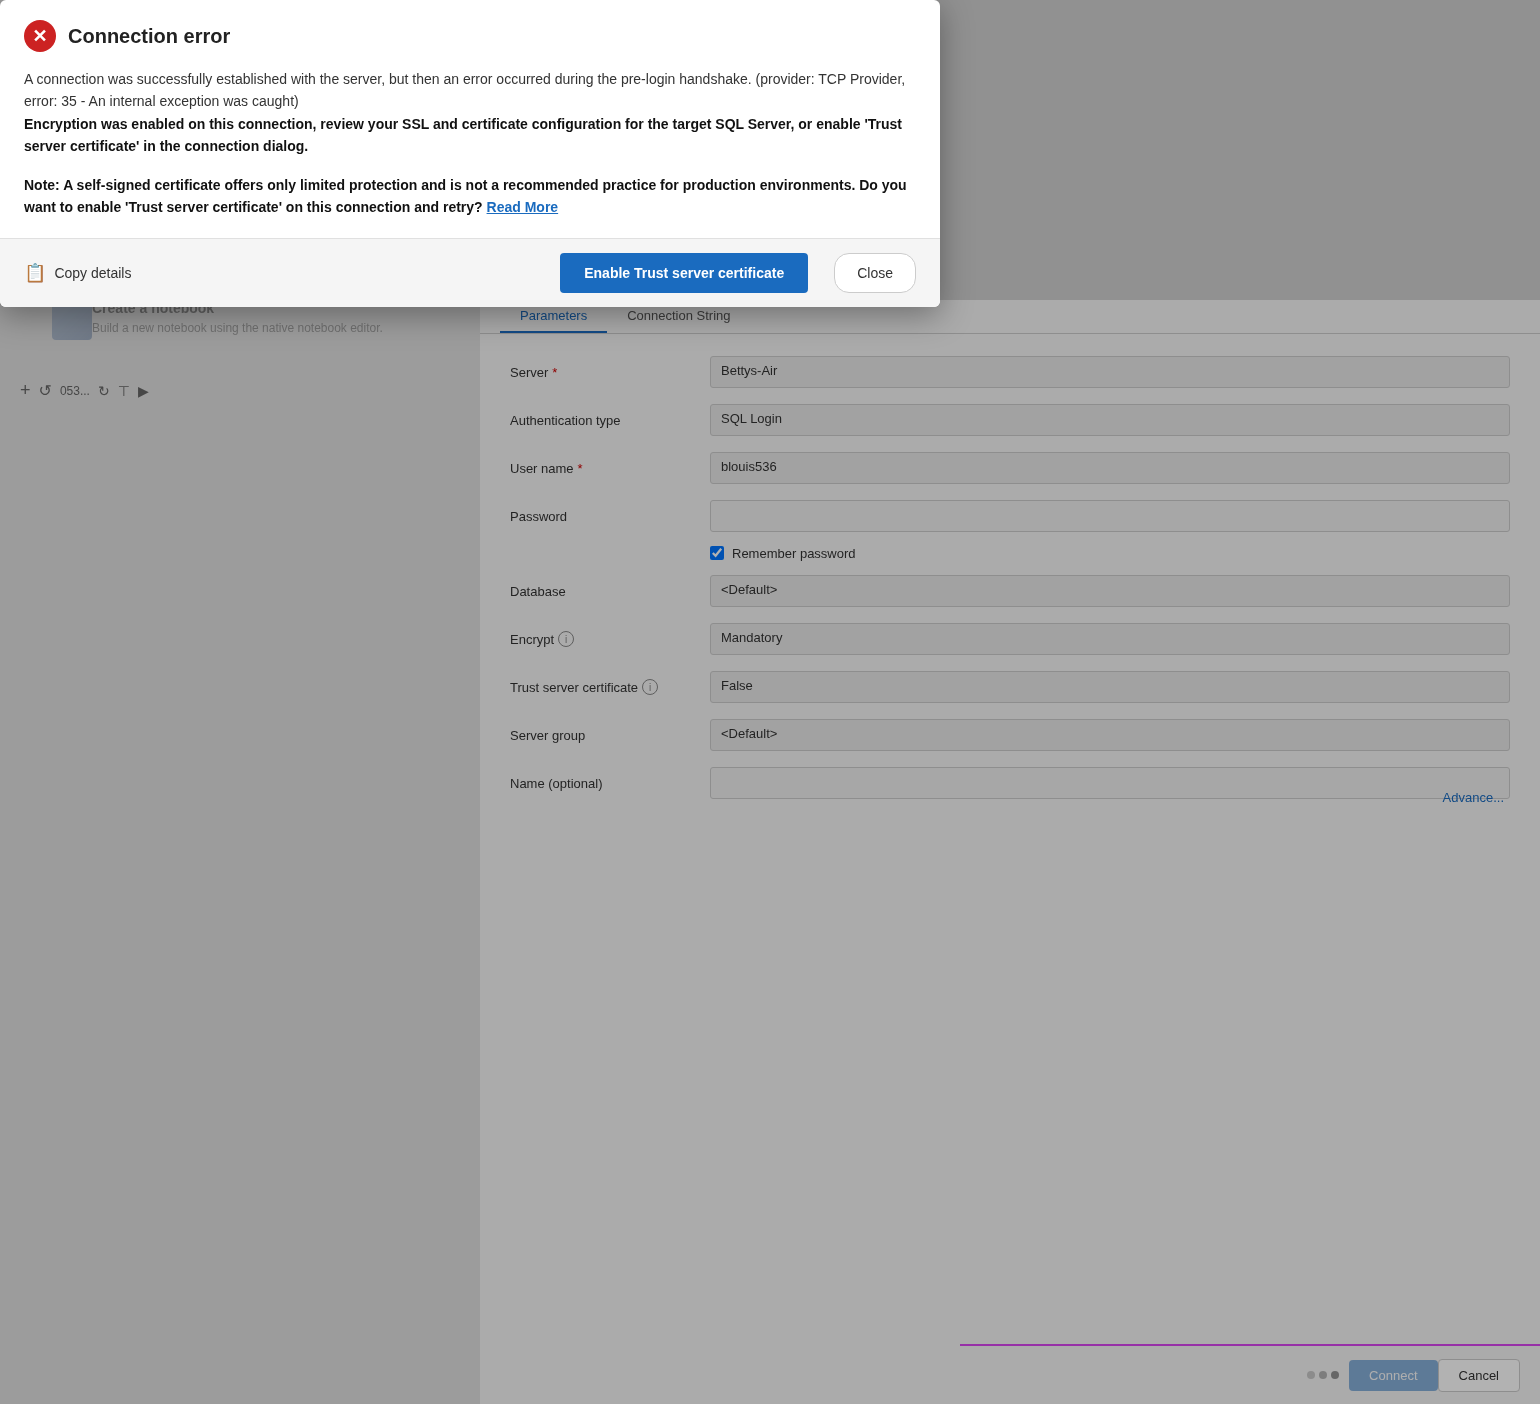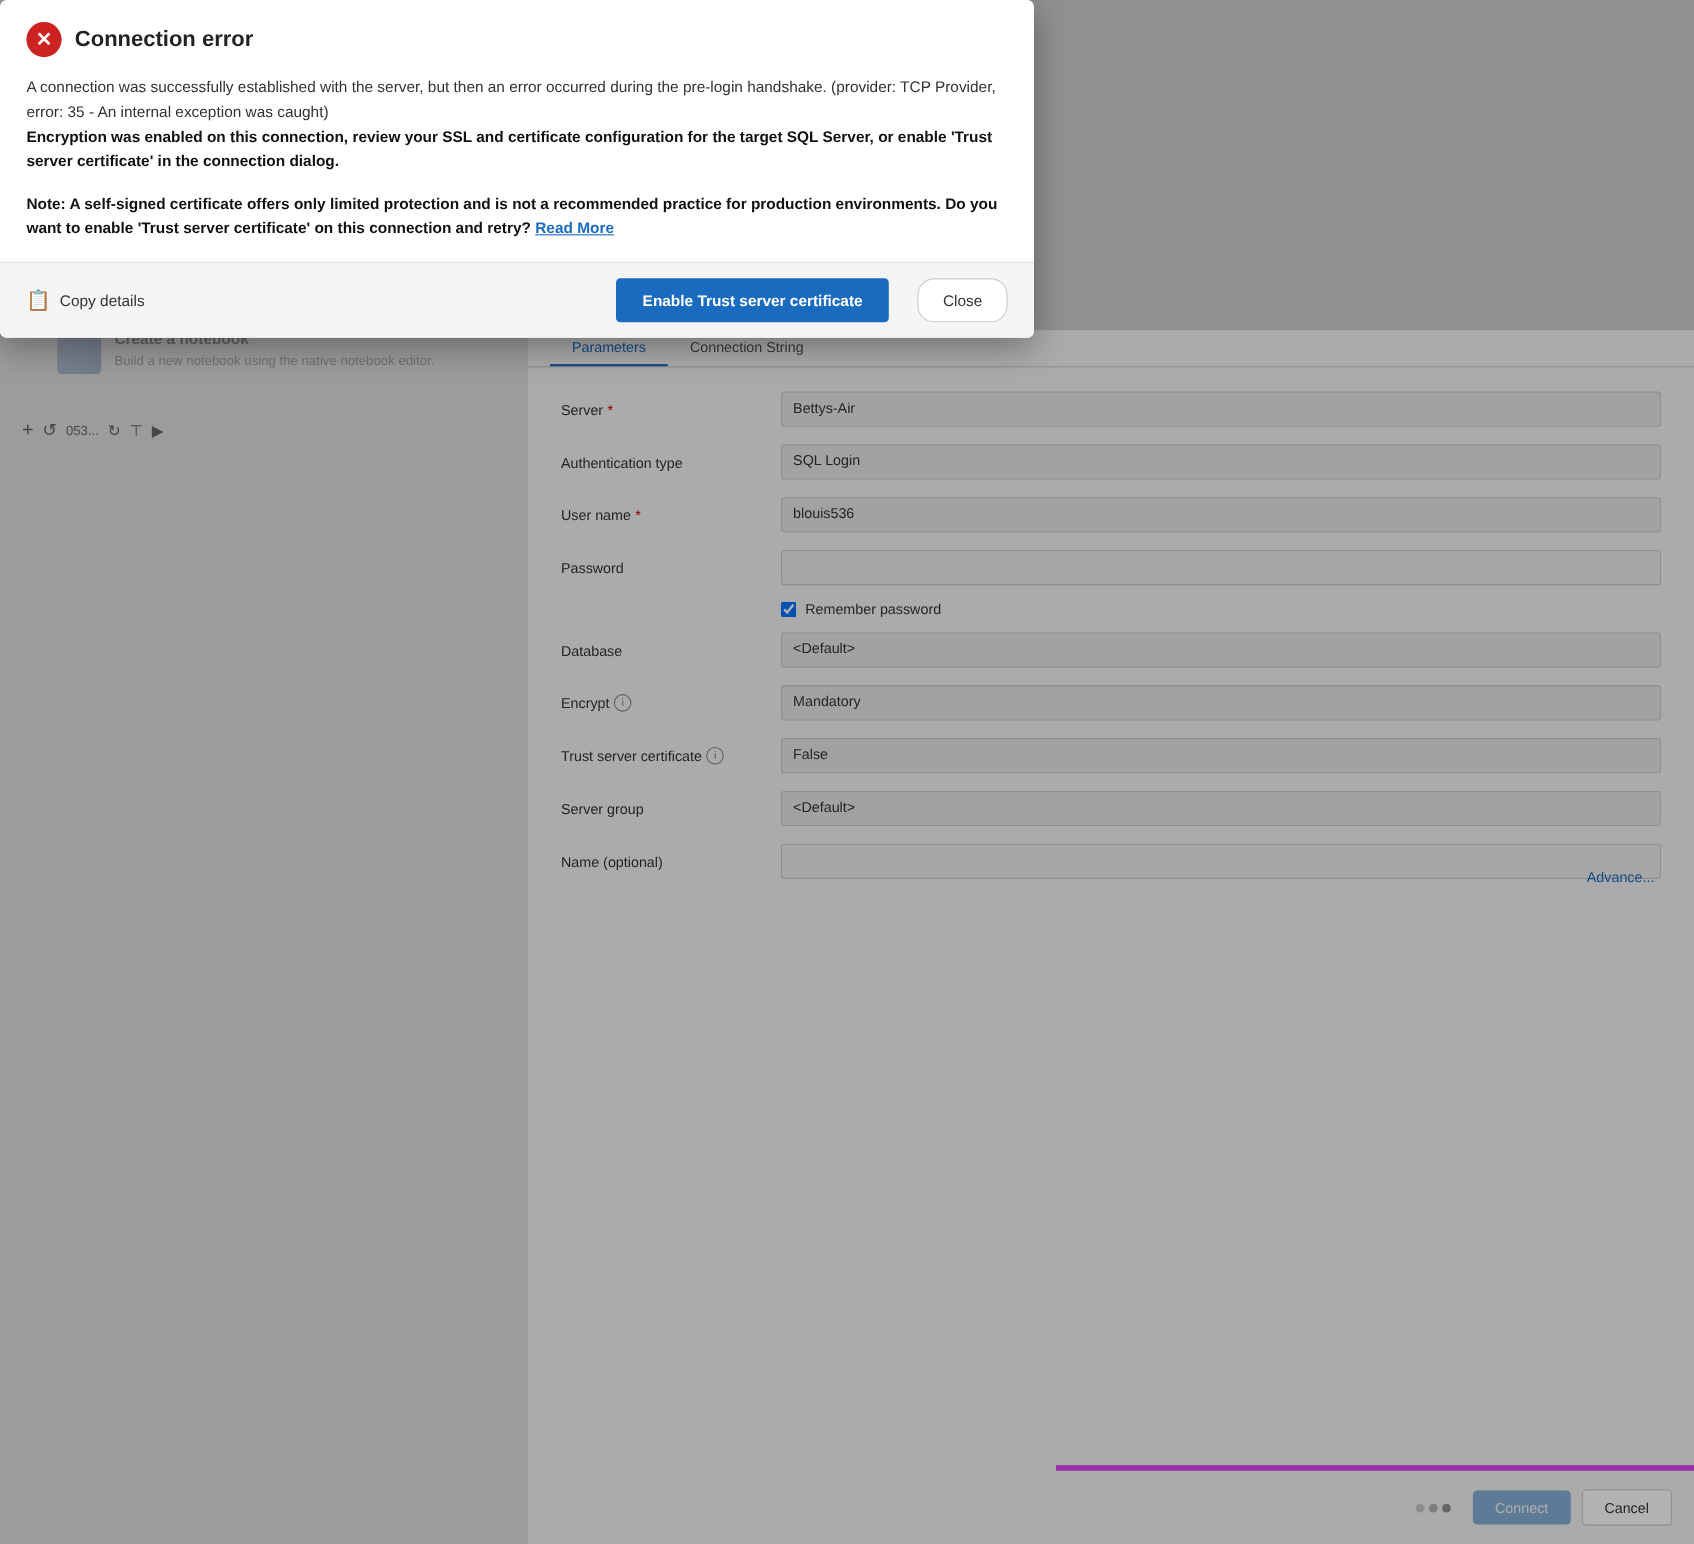--- a/index.html
+++ b/index.html
@@ -86,21 +86,21 @@
       align-items: center;
       justify-content: center;
       font-size: 10px;
       color: #888;
       cursor: pointer;
       flex-shrink: 0;
     }
 
     .checkbox-row {
       display: flex;
-      align-items: center;
+      align-items: flex-start;
       gap: 8px;
       margin-left: 200px;
       margin-bottom: 12px;
     }
 
     .checkbox-row input[type="checkbox"] {
       width: 14px;
       height: 14px;
     }
 
@@ -114,21 +114,20 @@
       position: absolute;
       top: 0; left: 0;
       width: 480px;
       bottom: 0;
       background: #e0e0e0;
       padding: 20px;
     }
 
     .sidebar-item-card {
       display: flex;
-      gap: 12px;
       align-items: flex-start;
       opacity: 0.6;
       padding-left: 32px;
     }
 
     .sidebar-icon {
       width: 40px;
       height: 40px;
       background: #b0c4de;
       border-radius: 4px;
@@ -155,28 +154,28 @@
       color: #666;
       font-size: 16px;
     }
 
     
     .bottom-bar {
       position: absolute;
       bottom: 0;
       left: 480px;
       right: 0;
-      height: 72px;
+      height: 60px;
       background: #f5f5f5;
-      border-top: 5px solid #d946ef;
+      border-top: 2px solid #d946ef;
       display: flex;
       align-items: center;
       justify-content: flex-end;
       padding: 0 20px;
-      gap: 10px;
+      gap: 0;
     }
 
     .btn-connect {
       background: #1a6bbf;
       color: white;
       border: none;
       padding: 8px 20px;
       border-radius: 4px;
       font-size: 13px;
       cursor: pointer;

